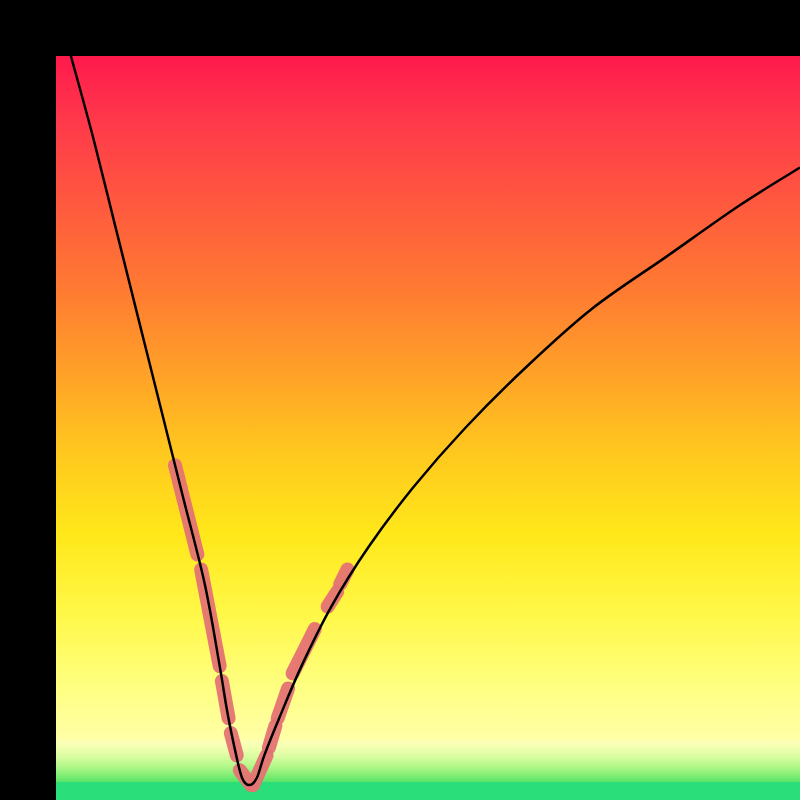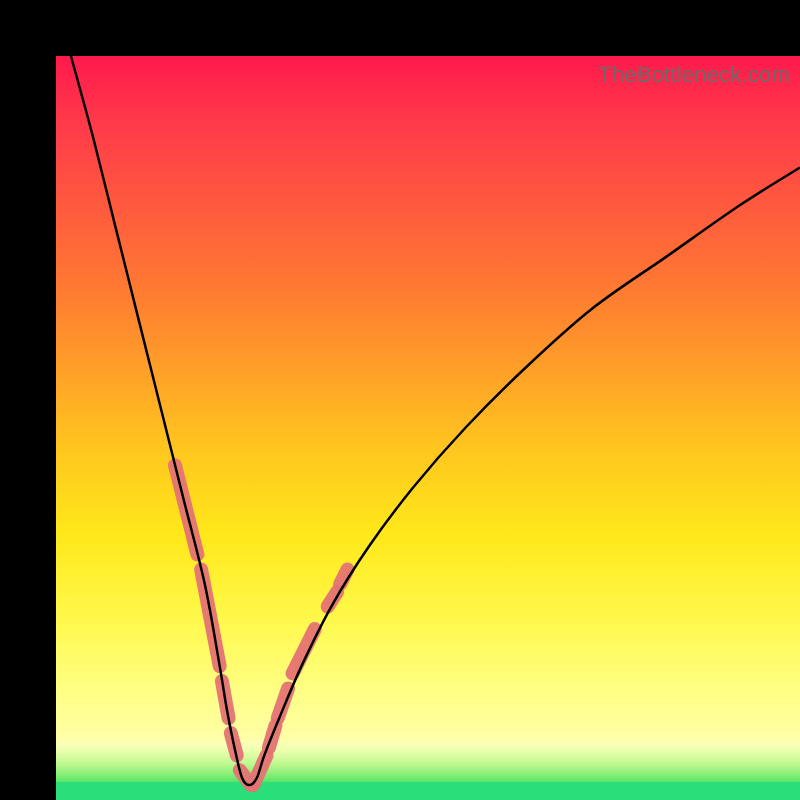--- a/index.html
+++ b/index.html
@@ -102,21 +102,20 @@
 </head>
 <body>
 
 <div class="frame">
   <div class="plot">
     <div class="bg">
       <div class="bg-main"></div>
       <div class="bg-band"></div>
       <div class="bg-bottom"></div>
     </div>
-    <div class="watermark">TheBottleneck.com</div>
     <svg class="curve" viewBox="0 0 744 744">
       <g id="highlight-group">
           <path class="segment" d="M119.0,409.2 L141.4,498.5"></path>
           <path class="segment" d="M145.1,513.4 L163.7,610.1"></path>
           <path class="segment" d="M165.9,625.0 L172.6,662.2"></path>
           <path class="segment" d="M174.8,677.0 L180.8,699.4"></path>
           <path class="segment" d="M183.8,714.2 L194.9,729.1"></path>
           <path class="segment" d="M197.2,729.1 L210.6,699.4"></path>
           <path class="segment" d="M212.8,691.9 L219.5,669.6"></path>
           <path class="segment" d="M221.7,662.2 L232.1,632.4"></path>

